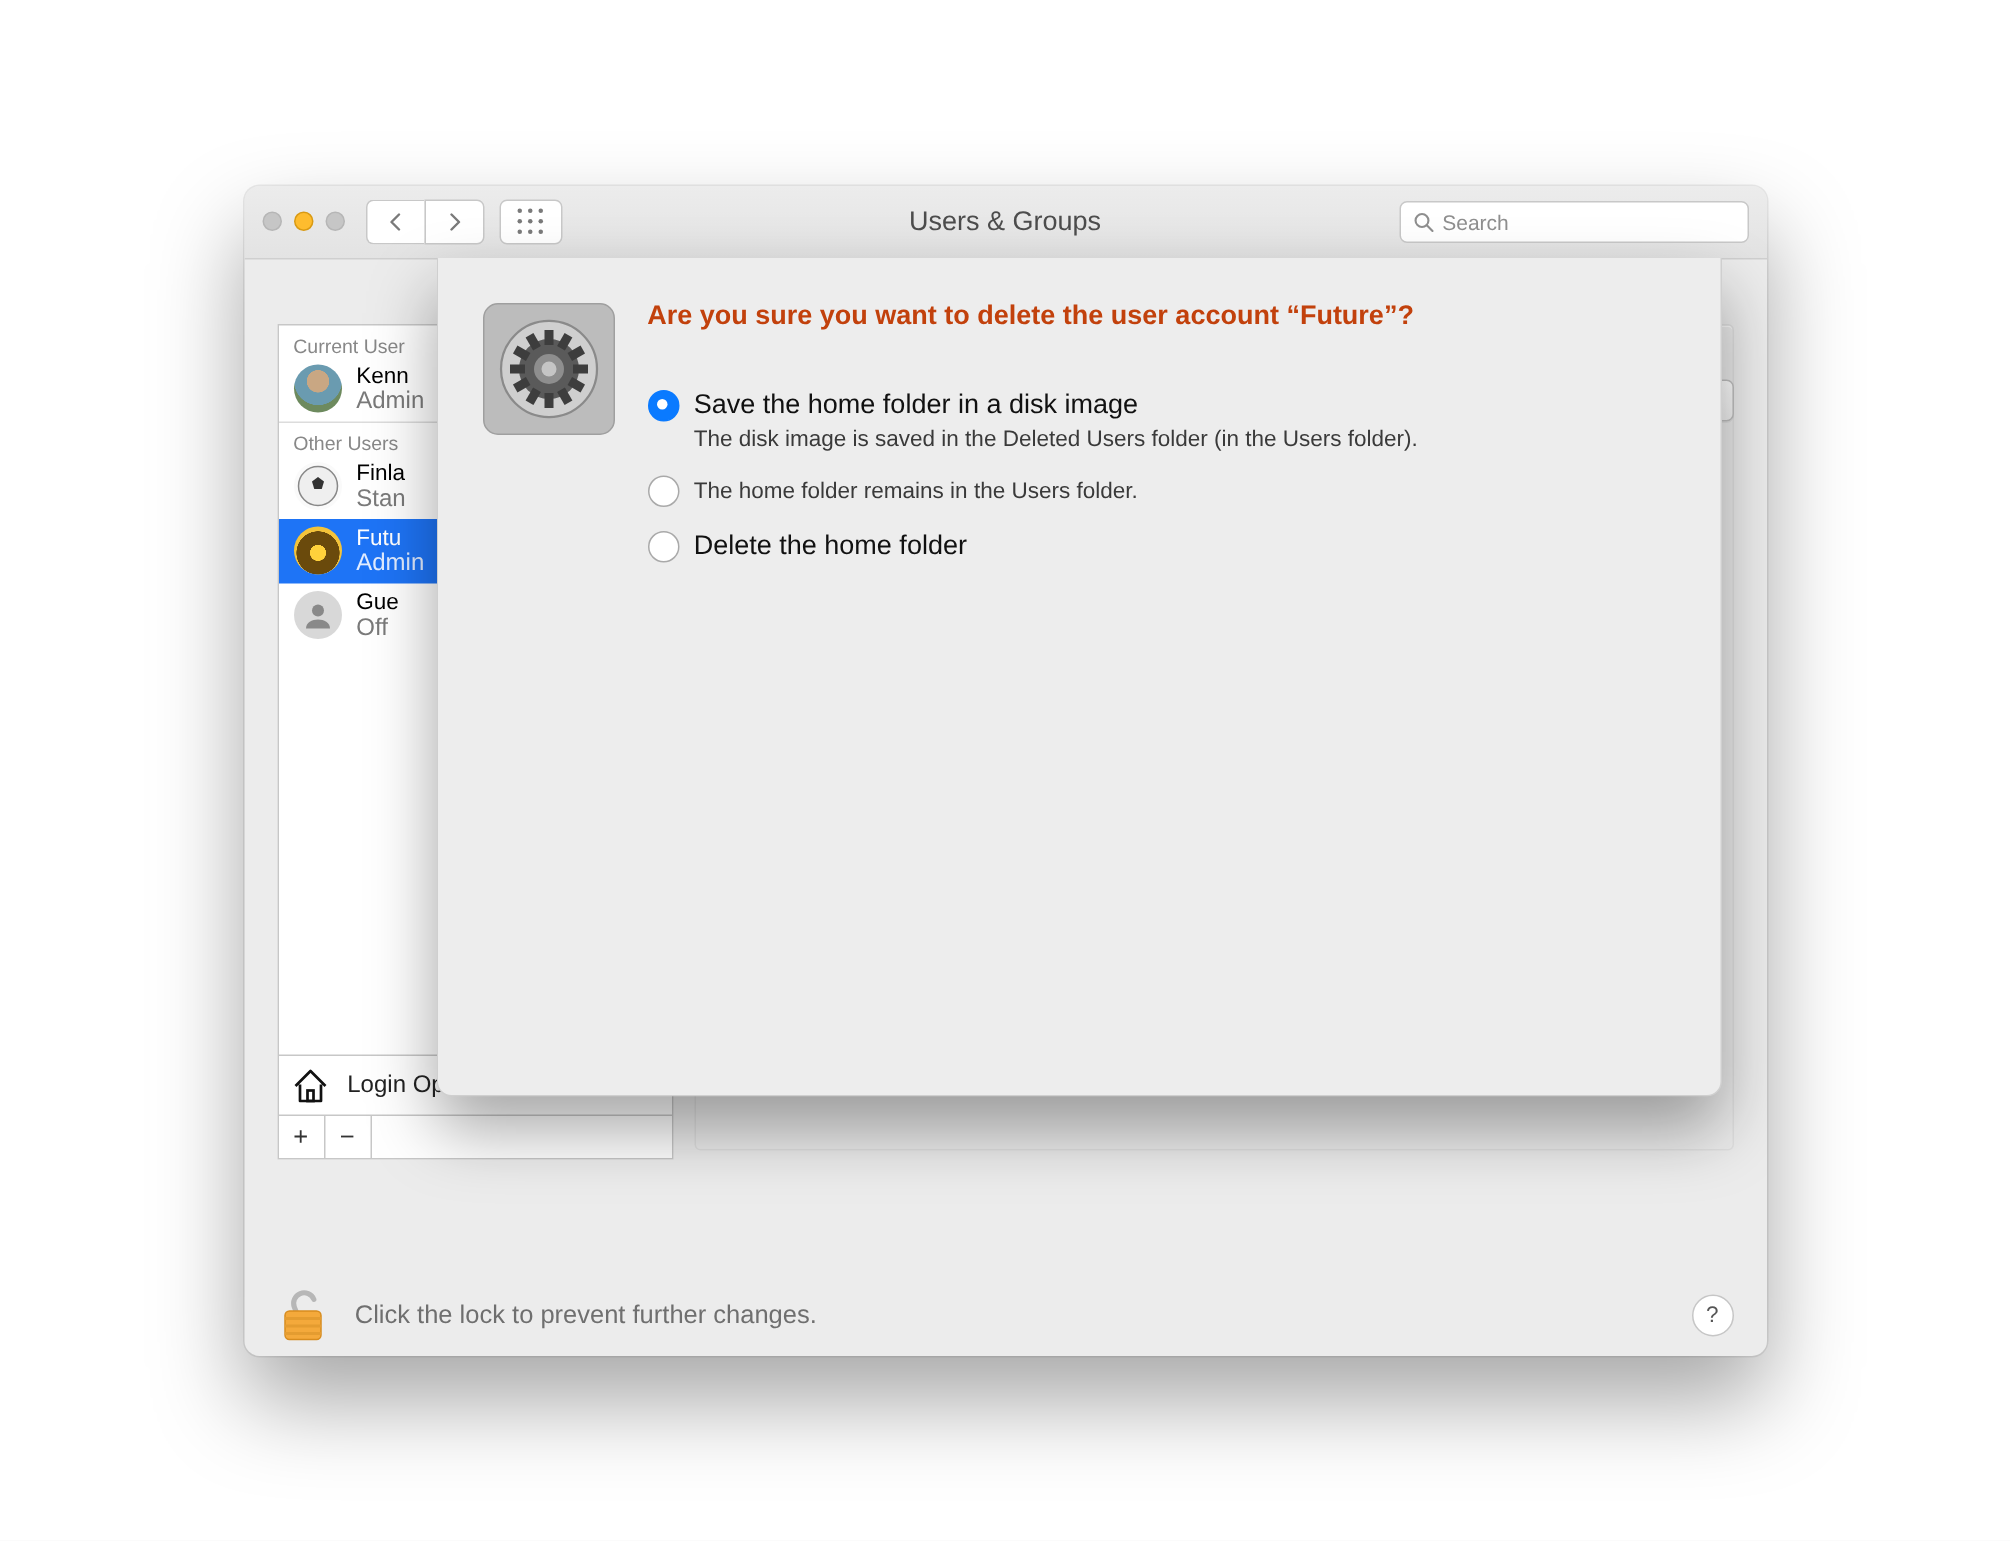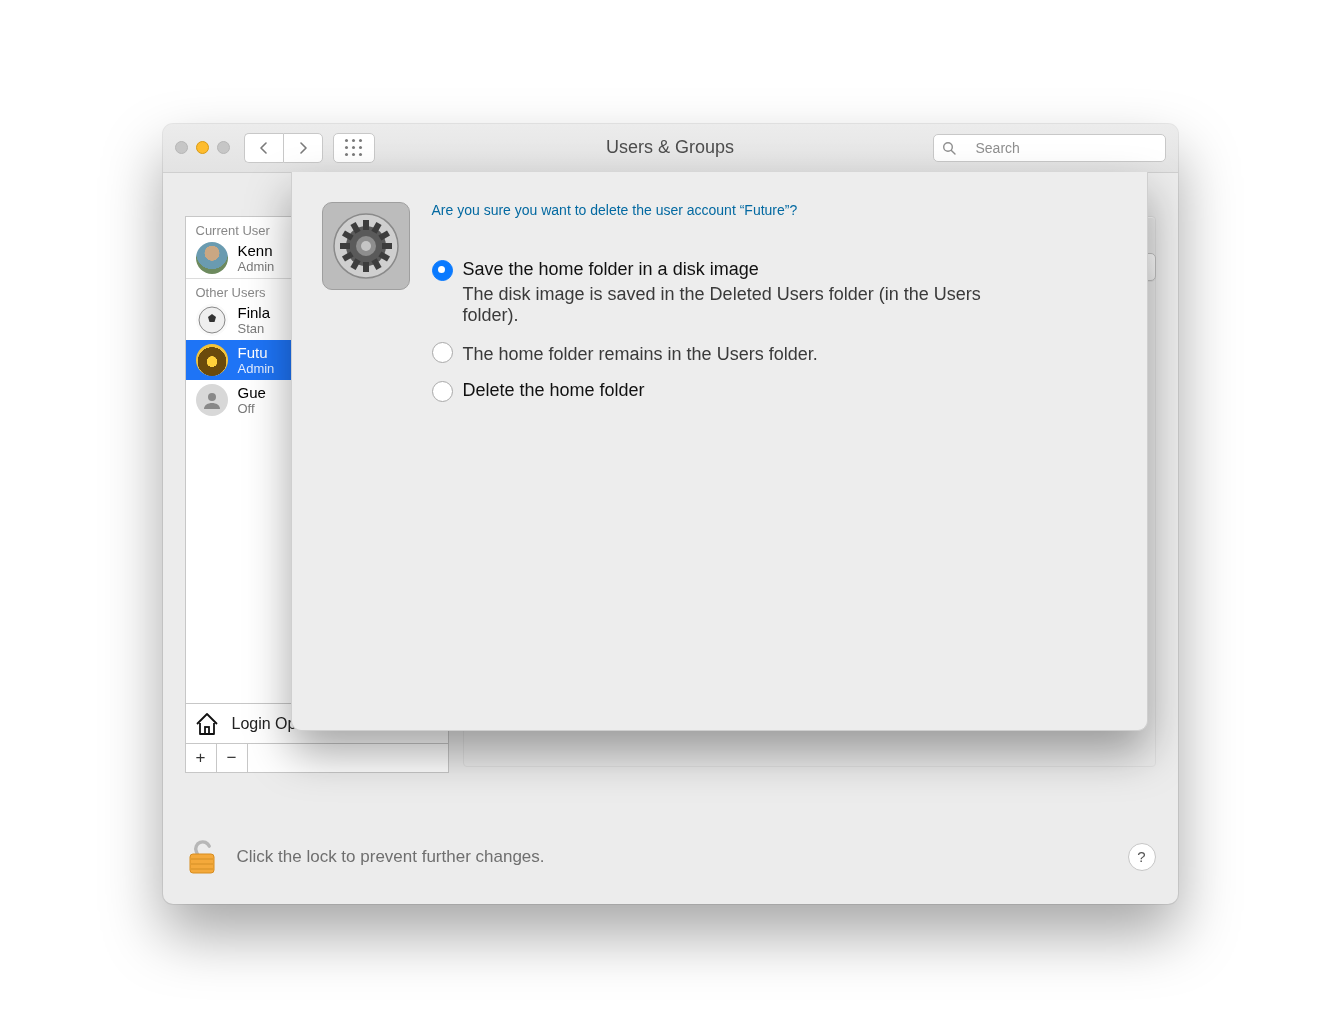--- a/index.html
+++ b/index.html
@@ -59,39 +59,39 @@
 .dots3x3 span:nth-child(1){left:0;top:0}.dots3x3 span:nth-child(2){left:7px;top:0}.dots3x3 span:nth-child(3){left:14px;top:0}
 .dots3x3 span:nth-child(4){left:0;top:7px}.dots3x3 span:nth-child(5){left:7px;top:7px}.dots3x3 span:nth-child(6){left:14px;top:7px}
 .dots3x3 span:nth-child(7){left:0;top:14px}.dots3x3 span:nth-child(8){left:7px;top:14px}.dots3x3 span:nth-child(9){left:14px;top:14px}
 .titletext {
   position:absolute; left:0; right:0; text-align:center; font-size:18px; color:#4d4d4d; pointer-events:none;
 }
 .searchbox {
   margin-left:auto;
   width:215px; height:26px; background:#fff; border:1px solid #c8c8c8; border-radius:5px;
   display:flex; align-items:center; padding:0 8px; color:#8f8f8f; font-size:14px;
-  gap:20px;
+  gap:6px;
 }
 
 
 .sidebar {
   width: 262px; position:absolute; left:22px; top:92px; height: 555px;
   background:#fff; border:1px solid #c7c7c7;
 }
 .sb-section-label{
   font-size:13px; color:#888; padding:6px 10px 0 10px;
 }
 .sb-list{ }
 .sb-item{
   display:flex; align-items:center; padding:4px 10px; gap:10px;
 }
 .sb-item.sel{ background:#1e74f6; color:#fff;}
 .sb-av{ width:32px; height:32px; border-radius:50%; flex:0 0 32px; background:#ccc; display:flex; align-items:center; justify-content:center;}
 .sb-name{ font-size:15px; line-height:17px;}
-.sb-sub{ font-size:13px; color:#7a7a7a;}
+.sb-sub{ font-size:16px; color:#7a7a7a;}
 .sb-item.sel .sb-sub{ color:#e1ecff;}
 .sb-hr{ height:1px; background:#dcdcdc; margin:0;}
 .sb-login{
   position:absolute; left:0; right:0; bottom:28px; height:40px; border-top:1px solid #c7c7c7;
   display:flex; align-items:center; gap:12px; padding:0 8px; font-size:16px; color:#222;
 }
 .sb-foot{
   position:absolute; left:0; right:0; bottom:0; height:28px; border-top:1px solid #c7c7c7;
   display:flex;
 }
@@ -118,50 +118,50 @@
 
 .mainpanel{
   position:absolute; left:300px; right:22px; top:92px; bottom:137px;
   border:1px solid #e0e0e0; border-radius:4px;
   box-shadow: inset 0 1px 0 rgba(255,255,255,0.8);
   background:#ececec;
 }
 
 
 .lockrow{
-  position:absolute; left:22px; right:22px; bottom:26px; height:42px;
+  position:absolute; left:22px; right:22px; bottom:6px; height:42px;
   display:flex; align-items:center; gap:18px; color:#6f6f6f; font-size:17px;
 }
 .lockrow .help{ margin-left:auto; width:26px; height:26px; border-radius:50%; background:#fff; border:1px solid #c6c6c6;
   display:flex; align-items:center; justify-content:center; font-size:15px; color:#555;}
 
 
 .sheet{
   position:absolute; left:128px; top:48px; width:795px; height:512px;
   background:#ededed; border:1px solid #cfcfcf; border-top:none;
   border-radius:0 0 10px 10px;
   box-shadow: 0 22px 45px rgba(0,0,0,0.35);
   padding:26px 30px 20px 30px;
 }
 .sheet-inner{ display:flex; gap:22px; }
 .gearicon{
   width:86px; height:86px; border-radius:10px; flex:0 0 86px; background:#bcbcbc;
   display:flex; align-items:center; justify-content:center; margin-top:4px;
   border:1px solid #9f9f9f;
 }
 .sheet-body{ flex:1; }
-.sheet-title{ font-size:14px; font-weight:400; color:#0369a1; line-height:24px; max-width:560px;}
+.sheet-title{ font-size:18px; font-weight:700; color:#c2410c; line-height:24px; max-width:560px;}
 .sheet-desc{ font-size:15.5px; color:#323232; margin-top:10px; line-height:21px; max-width:580px;}
 .radio-group{ margin-top:36px; }
 .radio-row{ display:flex; align-items:flex-start; gap:10px; margin-bottom:14px;}
 .radio{ width:19px; height:19px; border-radius:50%; border:1px solid #a9a9a9; background:#fff; flex:0 0 19px; margin-top:2px; position:relative;}
 .radio.sel{ background:#0a7aff; border-color:#0a7aff;}
 .radio.sel::after{ content:""; position:absolute; left:5px; top:5px; width:7px; height:7px; background:#fff; border-radius:50%;}
 .rlabel{ font-size:18px; color:#111; line-height:22px;}
-.rdesc{ font-size:18px; color:#3a3a3a; margin-top:4px; max-width:520px;}
+.rdesc{ font-size:15px; color:#3a3a3a; margin-top:4px; max-width:520px;}
 .sheet-buttons{ display:flex; justify-content:flex-end; gap:16px; margin-top:4px;}
 .btn{
   min-width:100px; height:30px; border-radius:6px; font-size:15px; padding:0 18px;
   display:flex; align-items:center; justify-content:center; border:1px solid #c2c2c2;
   background:linear-gradient(#ffffff,#f3f3f3); color:#222;
 }
 .btn.primary{
   background:linear-gradient(#4aa0ff,#1f7af5);
   border-color:#1f6fe0; color:#fff;
 }

